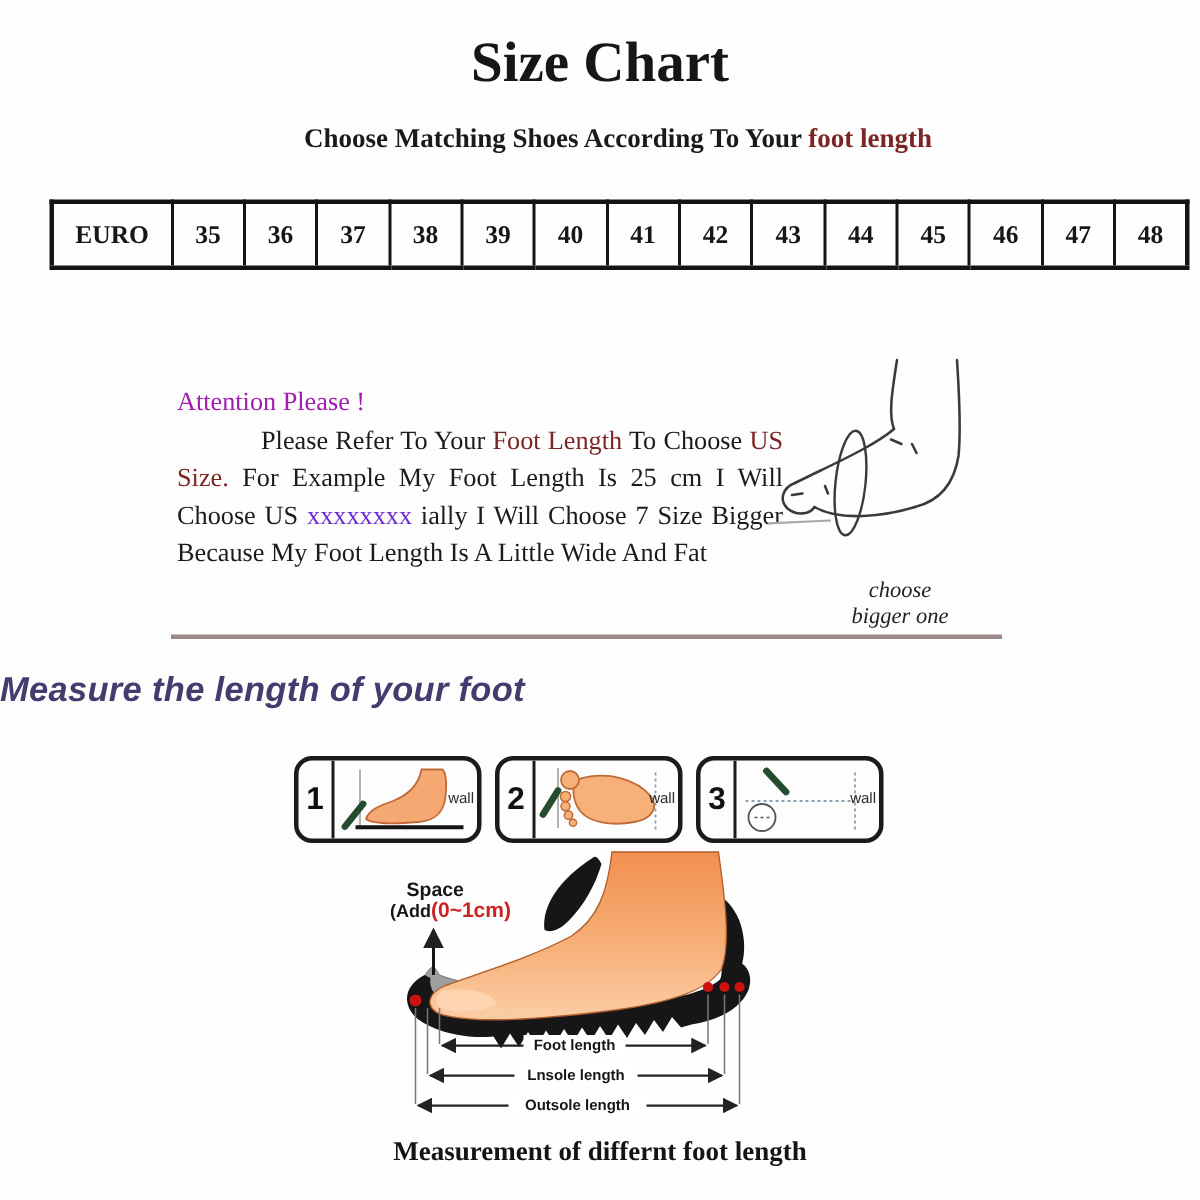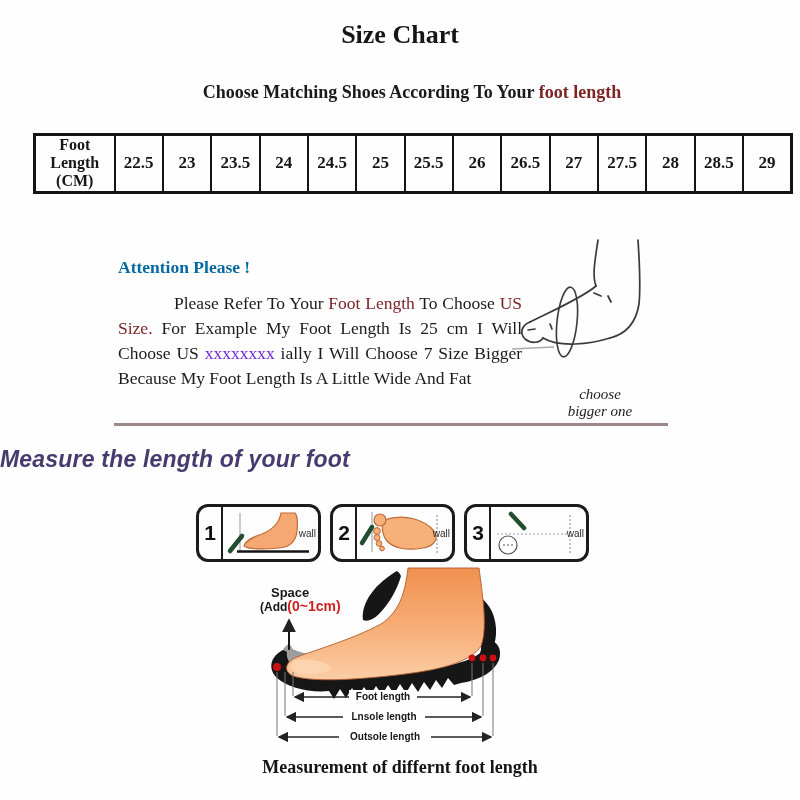--- a/index.html
+++ b/index.html
@@ -4,21 +4,21 @@
 <style>
   * { margin:0; padding:0; box-sizing:border-box; }
   html,body { background:#ffffff; }
   .canvas {
     position:relative; width:800px; height:800px; margin:0 auto;
     background:#fefefe; overflow:hidden;
     font-family:"Liberation Serif", serif; color:#111;
   }
   .page-title {
     position:absolute; top:20px; left:0; width:100%;
-    text-align:center; font-size:26px; font-weight:bold; color:#161616;
+    text-align:center; font-size:38px; font-weight:bold; color:#161616;
   }
   .subtitle {
     position:absolute; top:82px; left:0; width:100%;
     text-align:center; font-size:18px; font-weight:bold; color:#1a1a1a;margin-left:12px;
   }
   .maroon { color:#7b2525; }
   .bright-red { color:#6d28d9; }
 
   
   table.size-table {
@@ -34,21 +34,21 @@
   tr.row-euro   { height:44px; }
   tr.row-foot   { height:56px; }
   tr.row-euro th, tr.row-euro td { border-bottom:3px solid #141414; }
   .foot-label { font-size:16px; line-height:1.12; display:inline-block; }
 
   
   .attention {
     position:absolute; left:118px; top:255px; width:404px;
     font-size:17.5px; line-height:25px; color:#1b1b1b;
   }
-  .attention-heading { color:#0369a1; margin-bottom:11px;font-weight:bold; }
+  .attention-heading { color:#a21caf; margin-bottom:1px; }
   .attention p { text-align:justify; text-indent:56px; }
 
   .foot-sketch { position:absolute; left:512px; top:238px; }
 
   .figure-caption {
     position:absolute; left:548px; top:386px; width:104px;
     text-align:center; font-size:15px; line-height:17px; color:#222;font-style:italic;
   }
 
   .divider {
@@ -116,36 +116,36 @@
         <col>
         <col>
         <col>
         <col>
         <col>
         <col>
         <col>
         <col>
     </colgroup>
     <tbody>
-    <tr class="row-foot">
-      <th><span class="foot-label">Foot Length (CM)</span></th>
-      <td>22.5</td>
-      <td>23</td>
-      <td>23.5</td>
-      <td>24</td>
-      <td>24.5</td>
-      <td>25</td>
-      <td>25.5</td>
-      <td>26</td>
-      <td>26.5</td>
-      <td>27</td>
-      <td>27.5</td>
-      <td>28</td>
-      <td>28.5</td>
-      <td>29</td>
+        <tr class="row-euro">
+      <th>EURO</th>
+      <td>35</td>
+      <td>36</td>
+      <td>37</td>
+      <td>38</td>
+      <td>39</td>
+      <td>40</td>
+      <td>41</td>
+      <td>42</td>
+      <td>43</td>
+      <td>44</td>
+      <td>45</td>
+      <td>46</td>
+      <td>47</td>
+      <td>48</td>
     </tr>
   </tbody>
     </table>
 
   <div class="attention">
     <div class="attention-heading">Attention Please !</div>
     <p><span>Please Refer To Your </span><span class="maroon">Foot Length</span><span> To Choose </span><span class="maroon">US Size.</span><span> For Example My Foot Length Is 25 cm I Will Choose US </span><span class="bright-red">xxxxxxxx</span><span> ially I Will Choose 7 Size Bigger Because My Foot Length Is A Little Wide And Fat</span></p>
   </div>
 
   <svg class="foot-sketch" width="150" height="128" viewBox="0 0 150 128">

